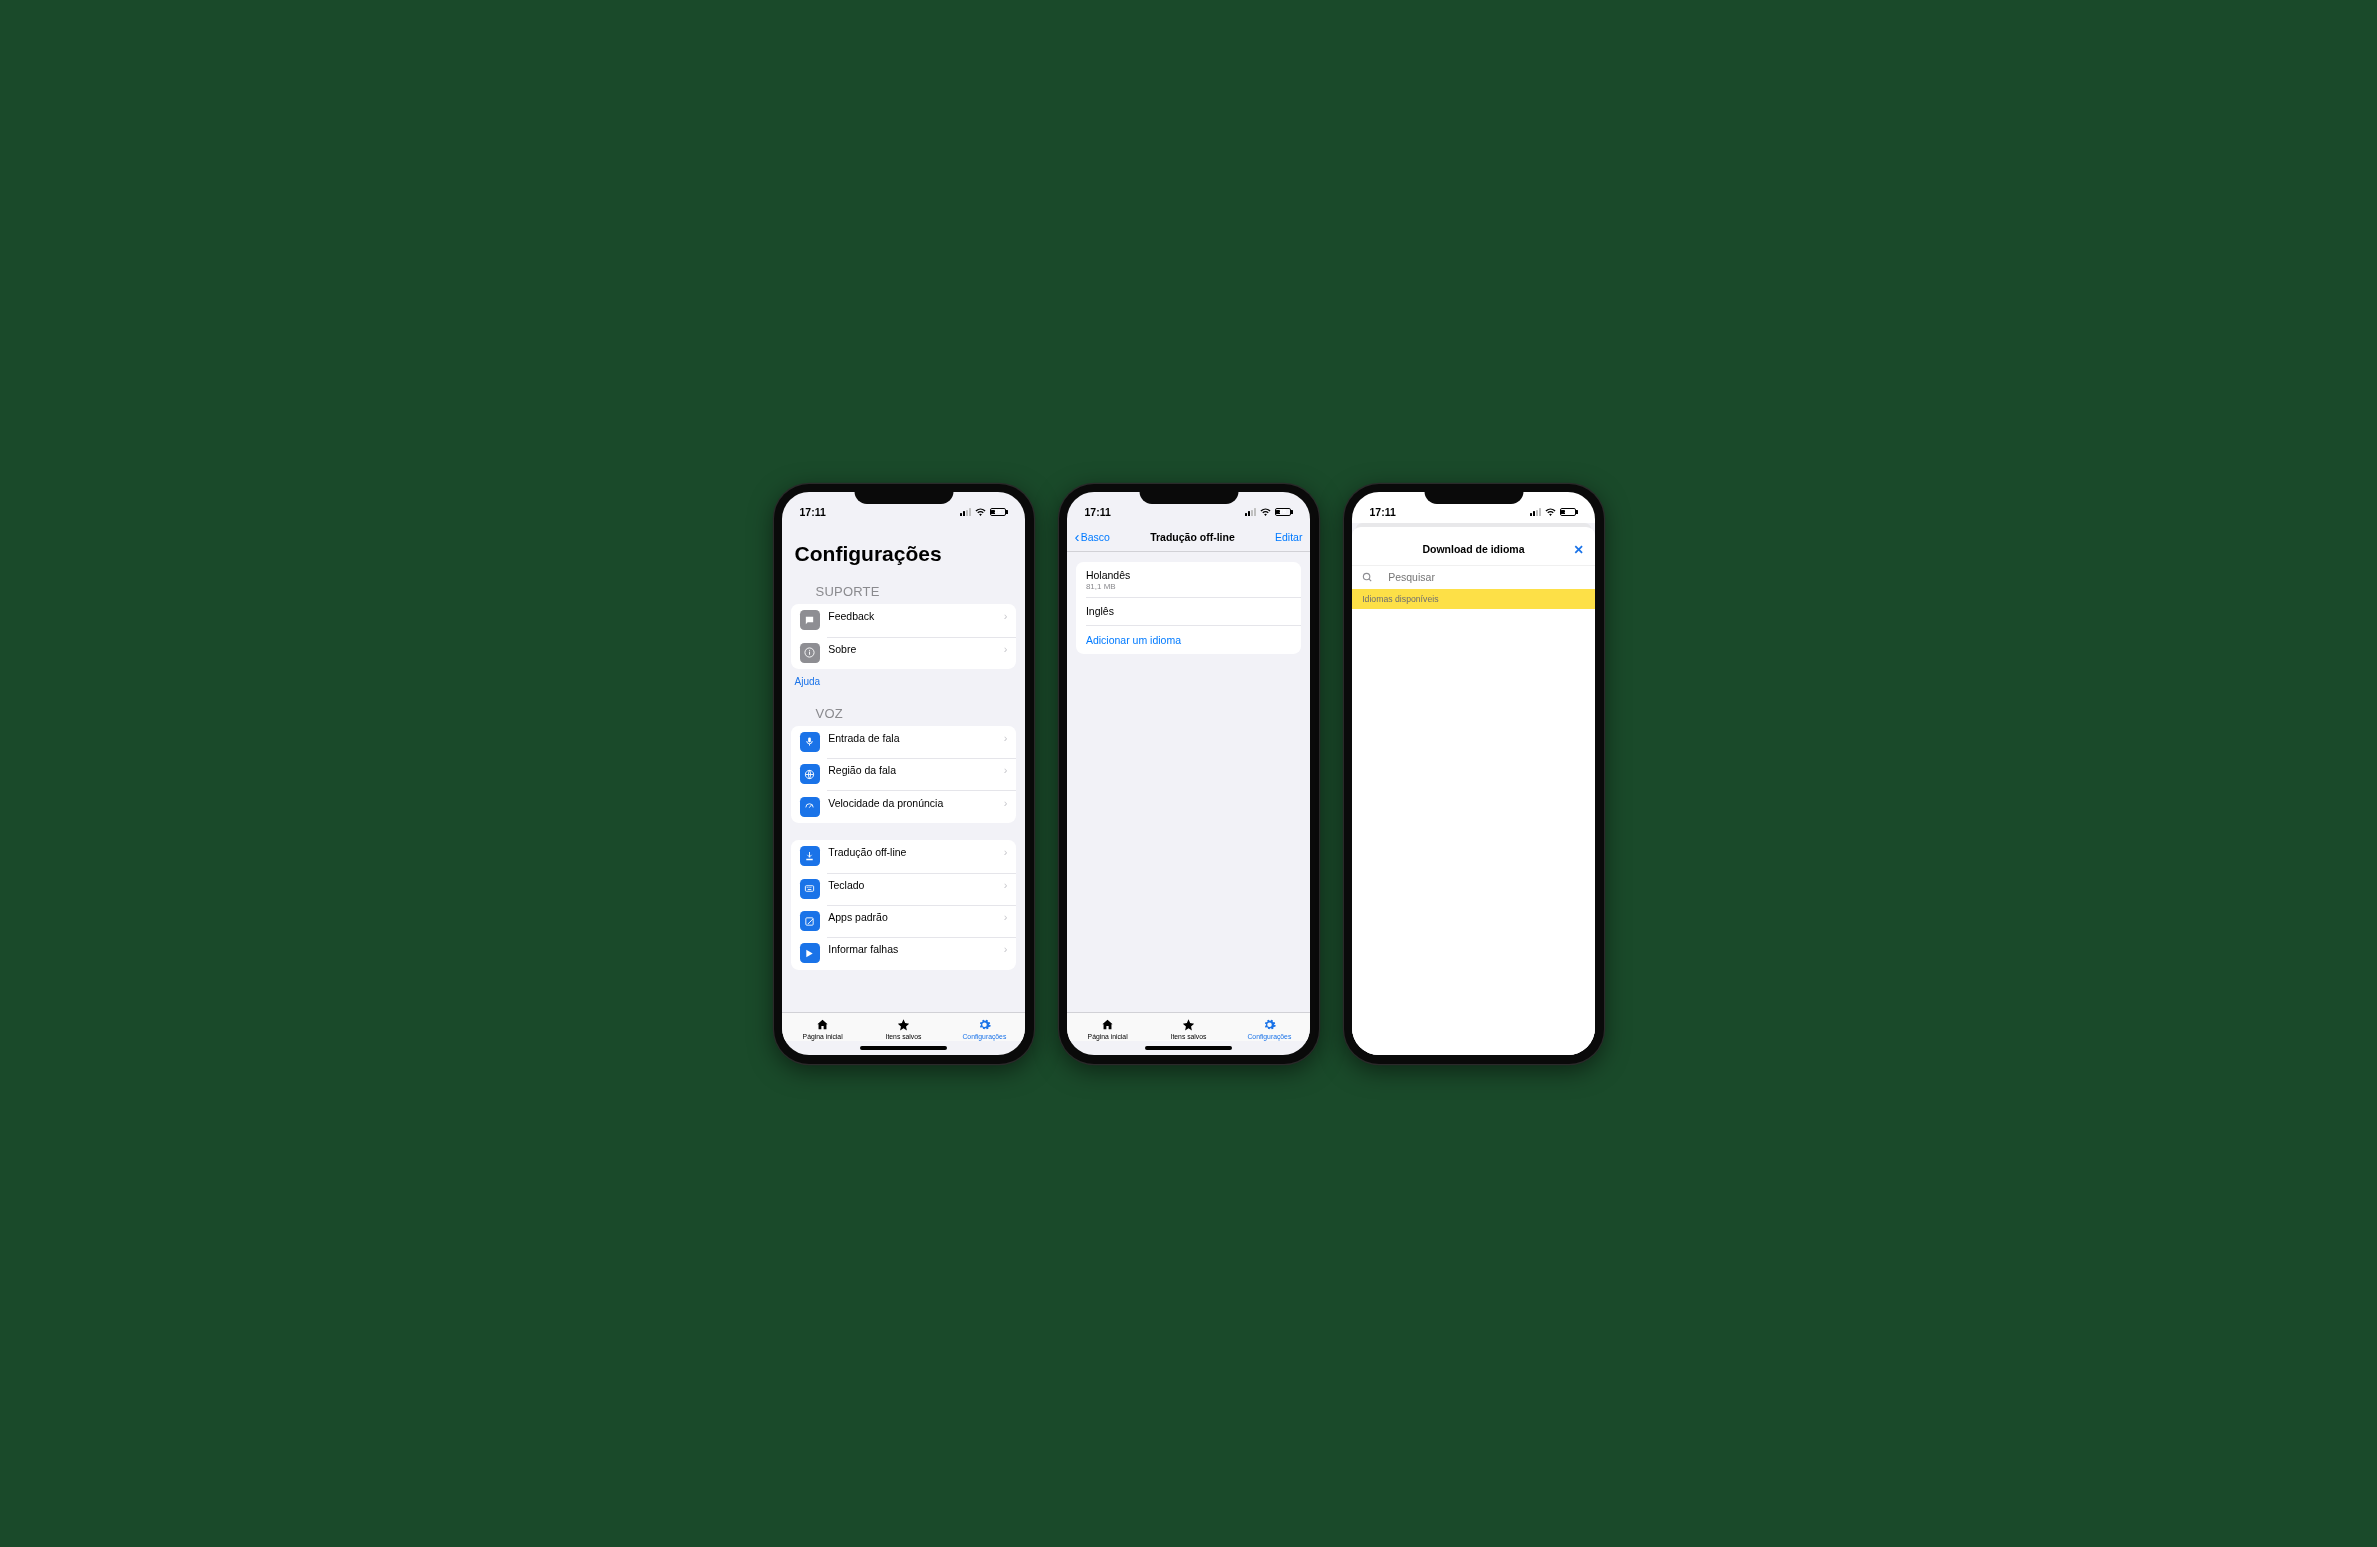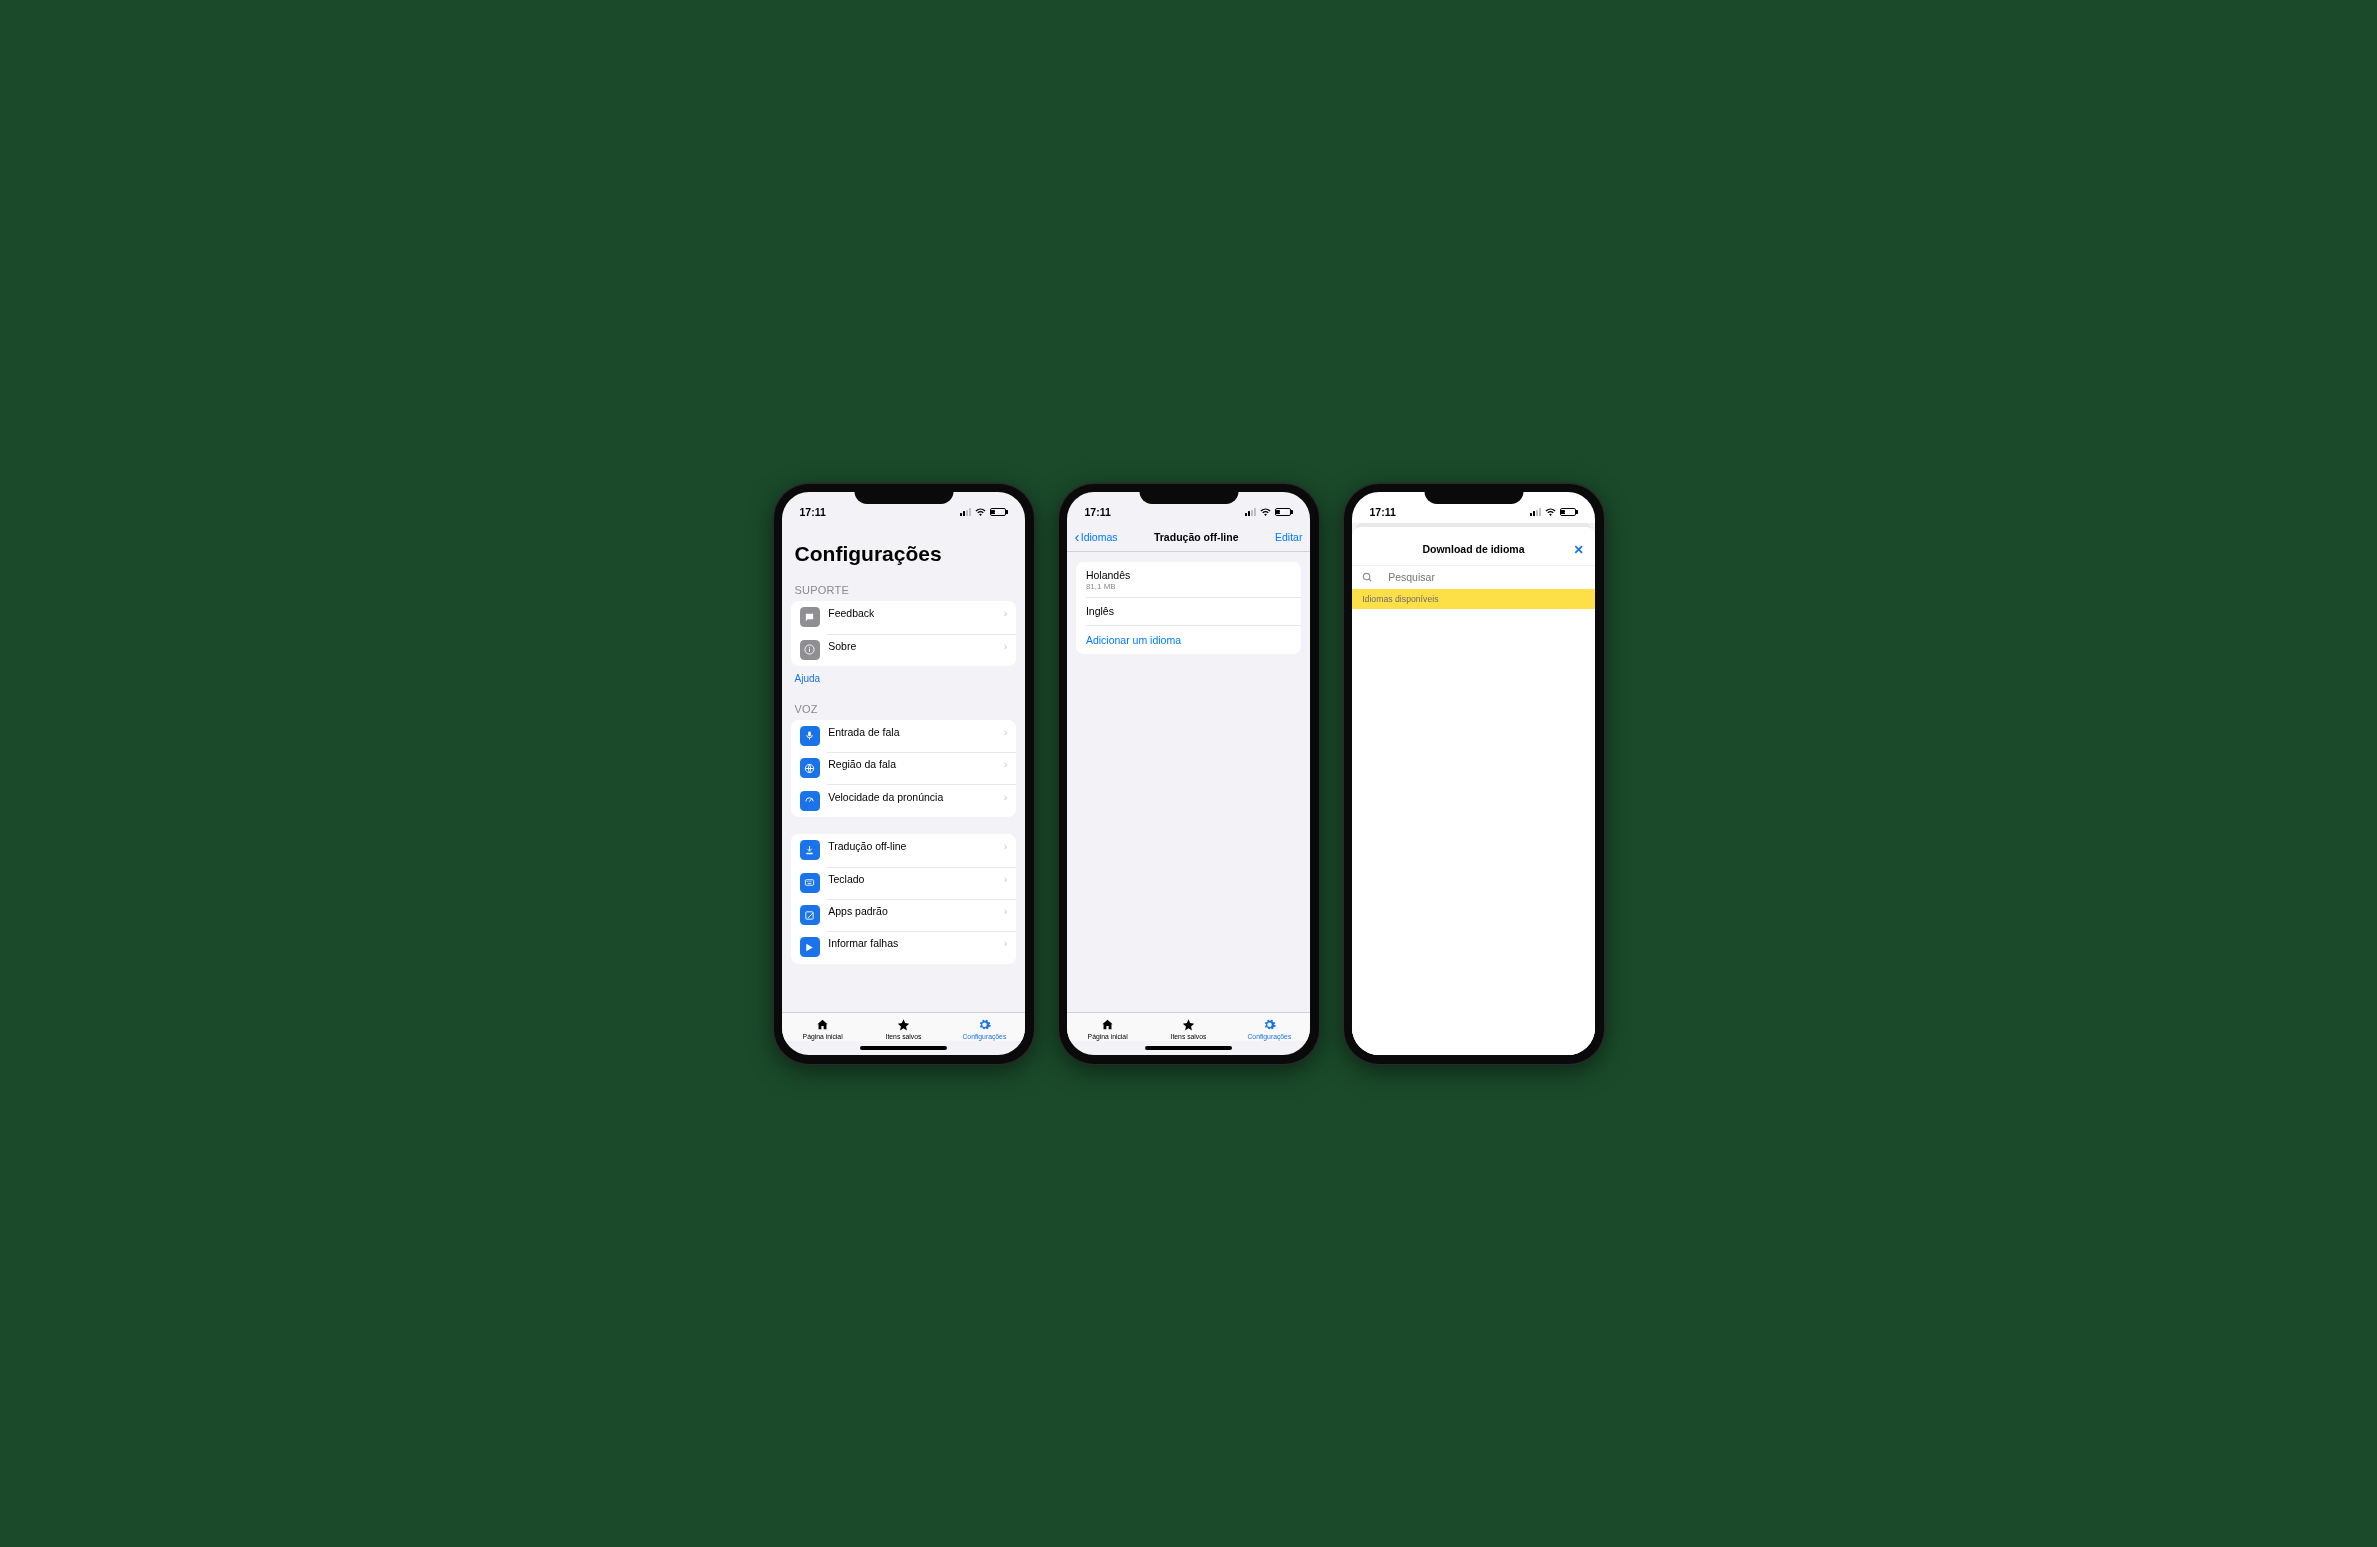--- a/index.html
+++ b/index.html
@@ -65,21 +65,21 @@
   .battery { display: inline-flex; align-items: center; gap:0.6px;}
   .battery-body { width: 16px; height: 8px; border: 0.9px solid #000; border-radius: 1.9px; position: relative; }
   .battery-fill { position:absolute; left:0.6px; top:0.6px; bottom:0.6px; width:28%; background:#000; border-radius:0.6px; display:flex; align-items:center; justify-content:center;}
   .battery-tip { width:1.2px; height:3.1px; background:#000; border-radius:0 0.6px 0.6px 0;}
   .battery-num { font-size:5.6px; color:#fff; font-weight:700; position:absolute; left:0; right:0; text-align:center; top:-0.6px;}
 
   .content { flex: 1; overflow: hidden; display:flex; flex-direction:column; }
   
   
   .big-title { font-size: 21px; font-weight: 700; padding: 18.6px 12.4px 7.4px; }
-  .section-label { font-size: 11px; color: #8a8a8e; padding: 11px 12.4px 5px; text-transform: uppercase; letter-spacing: 0.2px; }
+  .section-label { font-size: 13px; color: #8a8a8e; padding: 11px 12.4px 5px; text-transform: uppercase; letter-spacing: 0.2px; margin-left: 21px; }
   .card { background: #fff; border-radius: 7.4px; margin: 0 8.7px; overflow:hidden;}
   .row {
     display: flex;
     align-items: flex-start;
     padding: 6.2px 8.7px;
     min-height: 30px;
     position: relative;
   }
   .row + .row::before {
     content:'';
@@ -366,21 +366,21 @@
               <span class="battery-fill"></span>
               <span class="battery-num">28</span>
             </span>
             <span class="battery-tip"></span>
           </span>
       </div>
     </div>
     <div class="navbar">
       <div class="nav-left">
         <span class="chev">‹</span>
-        <span>Idiomas</span>
+        <span>Basco</span>
       </div>
       <div class="nav-title">Tradução off-line</div>
       <div class="nav-right">Editar</div>
     </div>
     <div class="content">
       <div class="list2">
         <div class="l2row">
           <div class="primary">Holandês</div>
           <div class="secondary">81,1 MB</div>
         </div>

